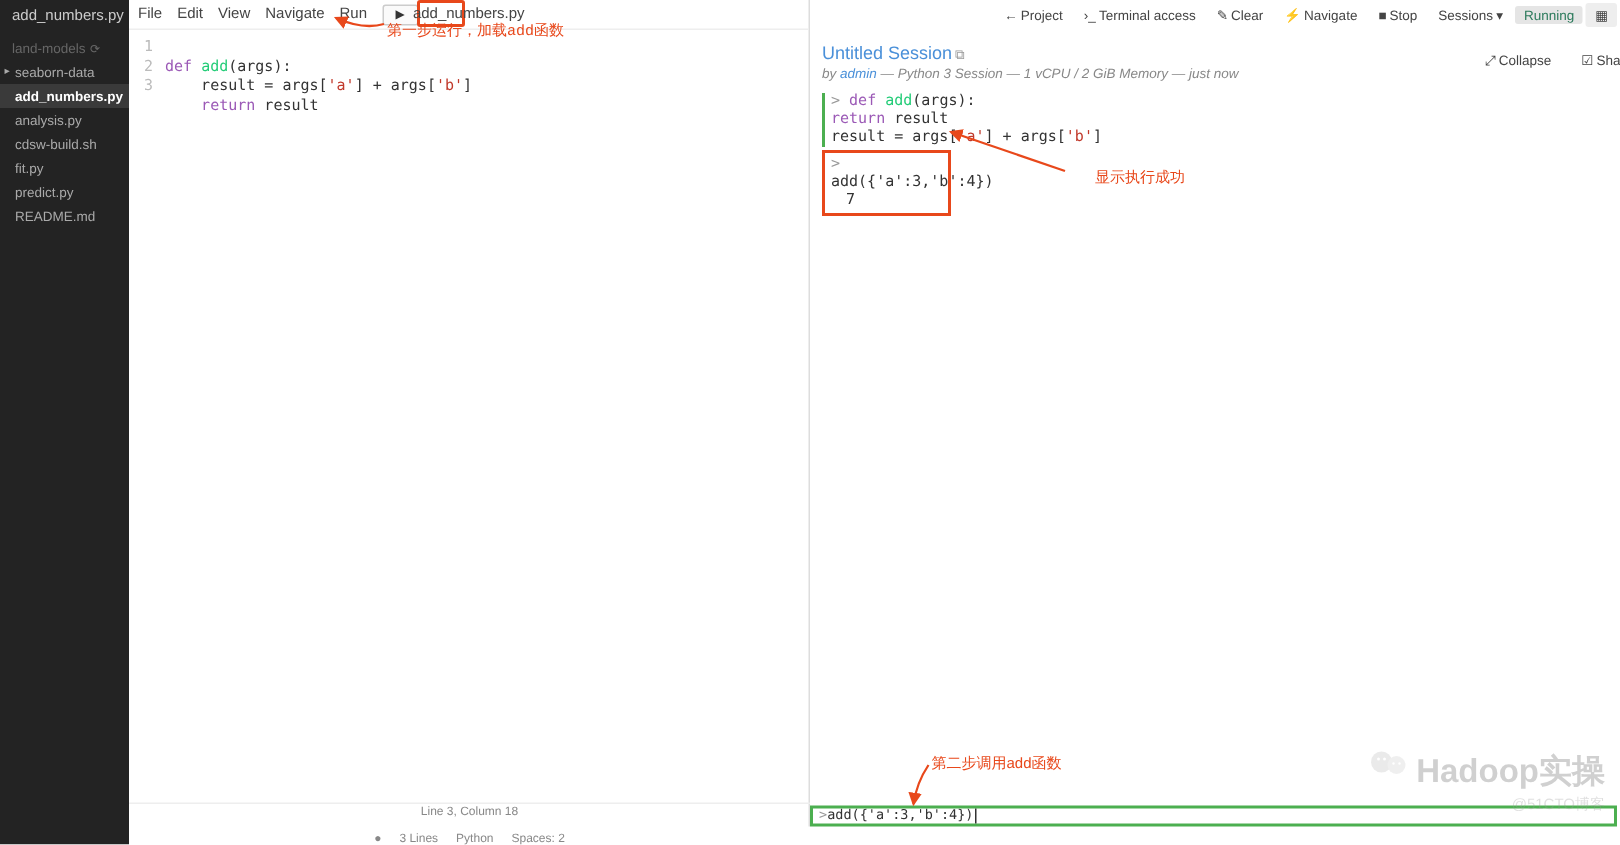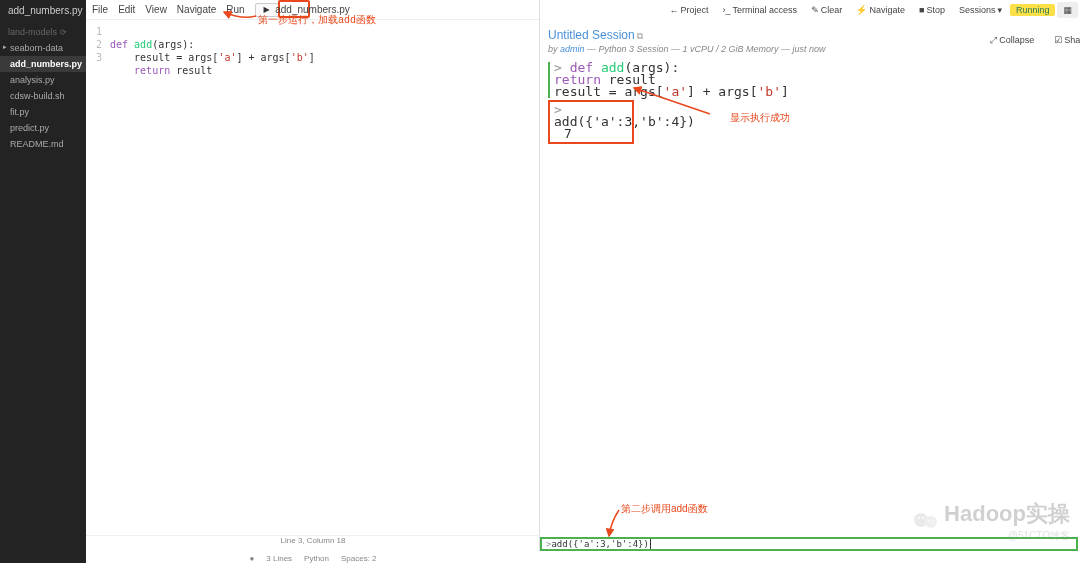--- a/index.html
+++ b/index.html
@@ -28,43 +28,43 @@
     .fn { color: #2c7; }
     .str { color: #c1392b; }
     
     .status-bar { position: absolute; left: 86px; bottom: 0; width: 454px; height: 28px; border-top: 1px solid #eee; font-size: 8px; color: #888; display: flex; align-items: center; padding: 0 18px; justify-content: space-between; flex-direction: column; }
     .status-right { display: flex; gap: 12px; }
     
     .session-pane { position: absolute; left: 540px; top: 0; width: 540px; height: 563px; background: #fff; }
     .toolbar { position: absolute; right: 0; top: 0; display: flex; align-items: center; height: 20px; gap: 2px; padding-right: 2px; }
     .tb-btn { font-size: 9px; color: #444; padding: 2px 6px; cursor: pointer; border-radius: 2px; display: flex; align-items: center; gap: 2px; }
     .tb-btn .ico { font-size: 9px; }
-    .tb-status { background: #fde047; color: #2b7a5b; padding: 1px 6px; border-radius: 2px; font-size: 9px; }
+    .tb-status { background: #e5e5e5; color: #2b7a5b; padding: 1px 6px; border-radius: 2px; font-size: 9px; }
     .tb-grid { background: #eee; padding: 3px 6px; }
     
     .session-header { padding: 28px 8px 4px 8px; }
     .session-title { color: #4a90d9; font-size: 12px; }
     .session-title .ext { font-size: 9px; color: #999; margin-left: 2px; }
     .session-meta { font-size: 9px; color: #888; margin-top: 2px; font-style: italic; }
     .session-meta a { color: #4a90d9; text-decoration: none; }
     
-    .session-body { padding: 4px 8px; font-family: Menlo, Consolas, monospace; font-size: 13px; line-height: 12px; }
+    .session-body { padding: 4px 8px; font-family: Menlo, Consolas, monospace; font-size: 10px; line-height: 12px; }
     .prompt-block { border-left: 2px solid #4caf50; padding-left: 4px; margin-bottom: 2px; }
     .prompt-line::before { content: "> "; color: #999; }
     .result-highlight { border: 2px solid #e8481b; padding: 2px 4px; margin-top: 2px; width: 86px; }
     .result-highlight .prompt-line::before { content: "> "; color: #999; }
     
     .annot { position: absolute; color: #e8481b; font-size: 10px; }
     .arrow { position: absolute; }
     
     .input-bar { position: absolute; left: 540px; bottom: 12px; width: 538px; height: 14px; border: 2px solid #4caf50; font-family: Menlo, Consolas, monospace; font-size: 9px; padding: 0 4px; display: flex; align-items: center; background: #fff; }
     .input-bar::before { content: "> "; color: #999; }
     
     .watermark { position: absolute; right: 10px; bottom: 20px; opacity: 0.3; color: #888; text-align: right; pointer-events: none; }
-    .watermark .wm-top { font-size: 22px; font-weight: bold; color: #666; display: flex; align-items: flex-end; gap: 4px; }
+    .watermark .wm-top { font-size: 22px; font-weight: bold; color: #666; display: flex; align-items: flex-start; gap: 4px; }
     .watermark .wm-bot { font-size: 10px; color: #999; }
     .wm-logo { width: 28px; height: 18px; display: inline-block; }
   </style>
 </head>
 <body>
 
 <div class="sidebar">
   <div class="sidebar-open">add_numbers.py</div>
   <div class="sidebar-section">
     <span>land-models</span><span class="refresh-icon">⟳</span>

